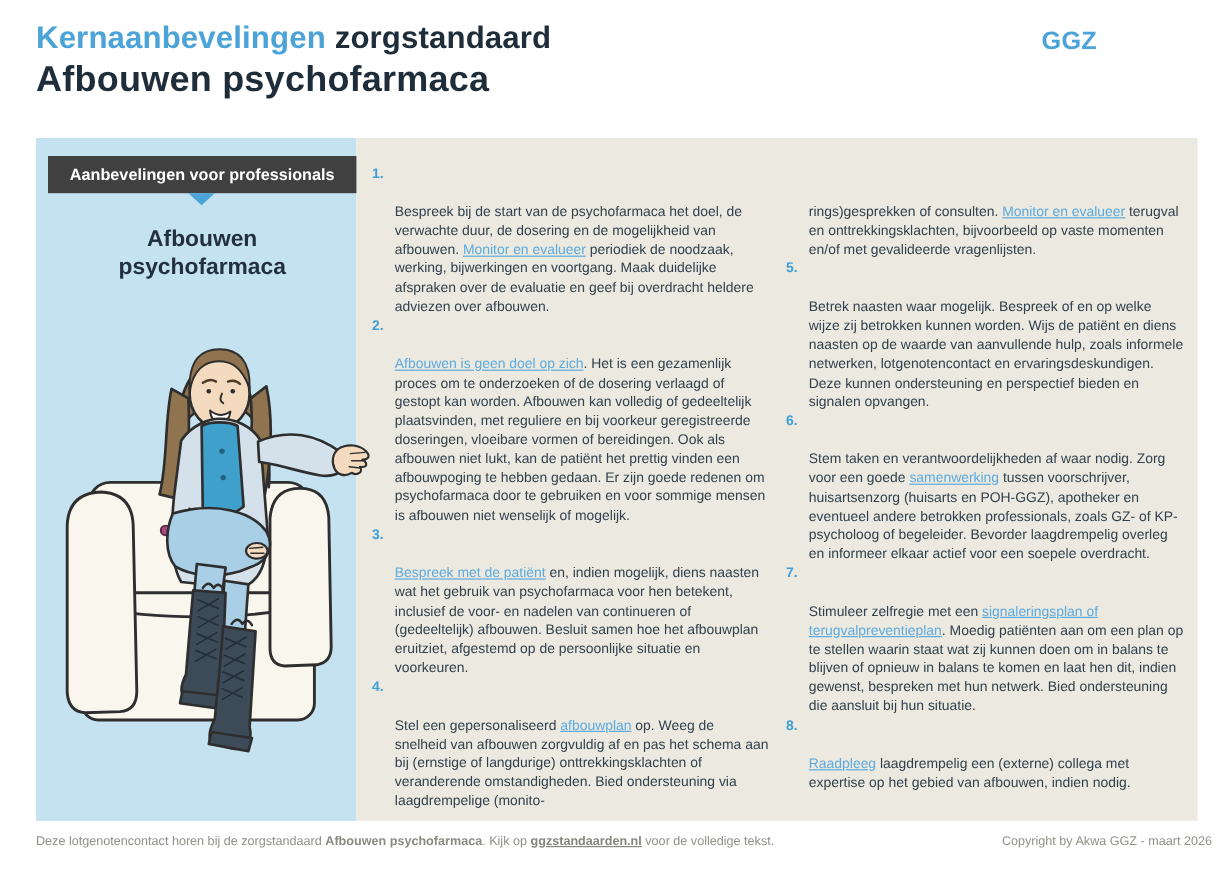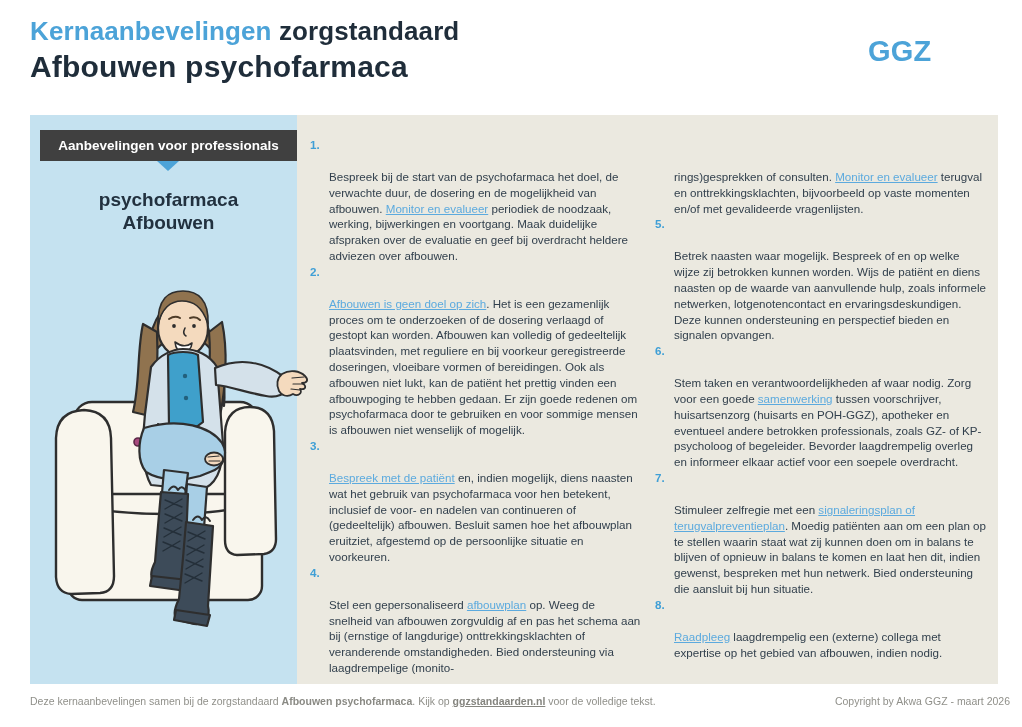--- a/index.html
+++ b/index.html
@@ -5,21 +5,21 @@
   html,body{margin:0;padding:0;background:#fff;}
   body{width:1022px;height:727px;position:relative;overflow:hidden;
        font-family:"Liberation Sans","DejaVu Sans",sans-serif;}
 
   
   .header{position:absolute;left:30px;top:16px;}
   .h-line1{font-size:26px;font-weight:700;letter-spacing:.1px;}
   .h-kern{color:#4ca3d8;}
   .h-zorg{color:#1f2d3a;}
   .h-line2{font-size:30px;font-weight:700;color:#1f2d3a;margin-top:3px;letter-spacing:.2px;}
-  .logo{position:absolute;left:868px;top:40px;font-weight:700;font-size:29px;line-height:22px;letter-spacing:.2px;}
+  .logo{position:absolute;left:868px;top:24px;font-weight:700;font-size:21px;line-height:22px;letter-spacing:.2px;}
   .logo-ggz{color:#4ca3d8;}
   .logo-std{color:#1f2d3a;}
 
   
   .panel-blue{position:absolute;left:30px;top:115px;width:267px;height:569px;background:#c5e2f0;}
   .panel-beige{position:absolute;left:297px;top:115px;width:701px;height:569px;background:#ebe9e0;}
 
   
   .banner{position:absolute;left:40px;top:130px;width:257px;height:31px;background:#404040;
           color:#fff;font-weight:700;font-size:13.5px;display:flex;align-items:center;justify-content:center;}
@@ -57,22 +57,22 @@
   <div class="logo-ggz">GGZ</div>
 </div>
 
 <div class="panel-blue"></div>
 <div class="panel-beige"></div>
 
 <div class="banner">Aanbevelingen voor professionals</div>
 <div class="banner-tip"></div>
 
 <div class="sidebar-title">
+  <div>Afbouwen</div>
   <div>psychofarmaca</div>
-  <div>Afbouwen</div>
 </div>
 
 <svg class="illu" viewBox="0 0 282 438" aria-hidden="true">
   <g stroke="#2e2e2e" stroke-width="2.4" stroke-linejoin="round" stroke-linecap="round">
 
     <rect x="44" y="156" width="184" height="124" rx="18" fill="#f9f6ed"></rect>
 
     <rect x="38" y="248" width="194" height="106" rx="14" fill="#f9f6ed"></rect>
     <path d="M48,260 C100,271 180,271 226,258" fill="none"></path>
 
@@ -170,14 +170,14 @@
         <span class="num">7.</span>
         <span class="itembody">Stimuleer zelfregie met een <span class="inline-link">signaleringsplan of terugvalpreventieplan</span>. Moedig patiënten aan om een plan op te stellen waarin staat wat zij kunnen doen om in balans te blijven of opnieuw in balans te komen en laat hen dit, indien gewenst, bespreken met hun netwerk. Bied ondersteuning die aansluit bij hun situatie.</span>
       </div>
       <div class="item">
         <span class="num">8.</span>
         <span class="itembody"><span class="inline-link">Raadpleeg</span> laagdrempelig een (externe) collega met expertise op het gebied van afbouwen, indien nodig.</span>
       </div>
     </div>
   </div>
 
-<div class="footer-left"><span>Deze kernaanbevelingen samen bij de zorgstandaard </span><b>Afbouwen psychofarmaca</b><span>. Kijk op </span><span class="footer-link">ggzstandaarden.nl</span><span> voor de volledige tekst.</span></div>
+<div class="footer-left"><span>Deze lotgenotencontact horen bij de zorgstandaard </span><b>Afbouwen psychofarmaca</b><span>. Kijk op </span><span class="footer-link">ggzstandaarden.nl</span><span> voor de volledige tekst.</span></div>
 <div class="footer-right">Copyright by Akwa GGZ - maart 2026</div>
 
 </body></html>

